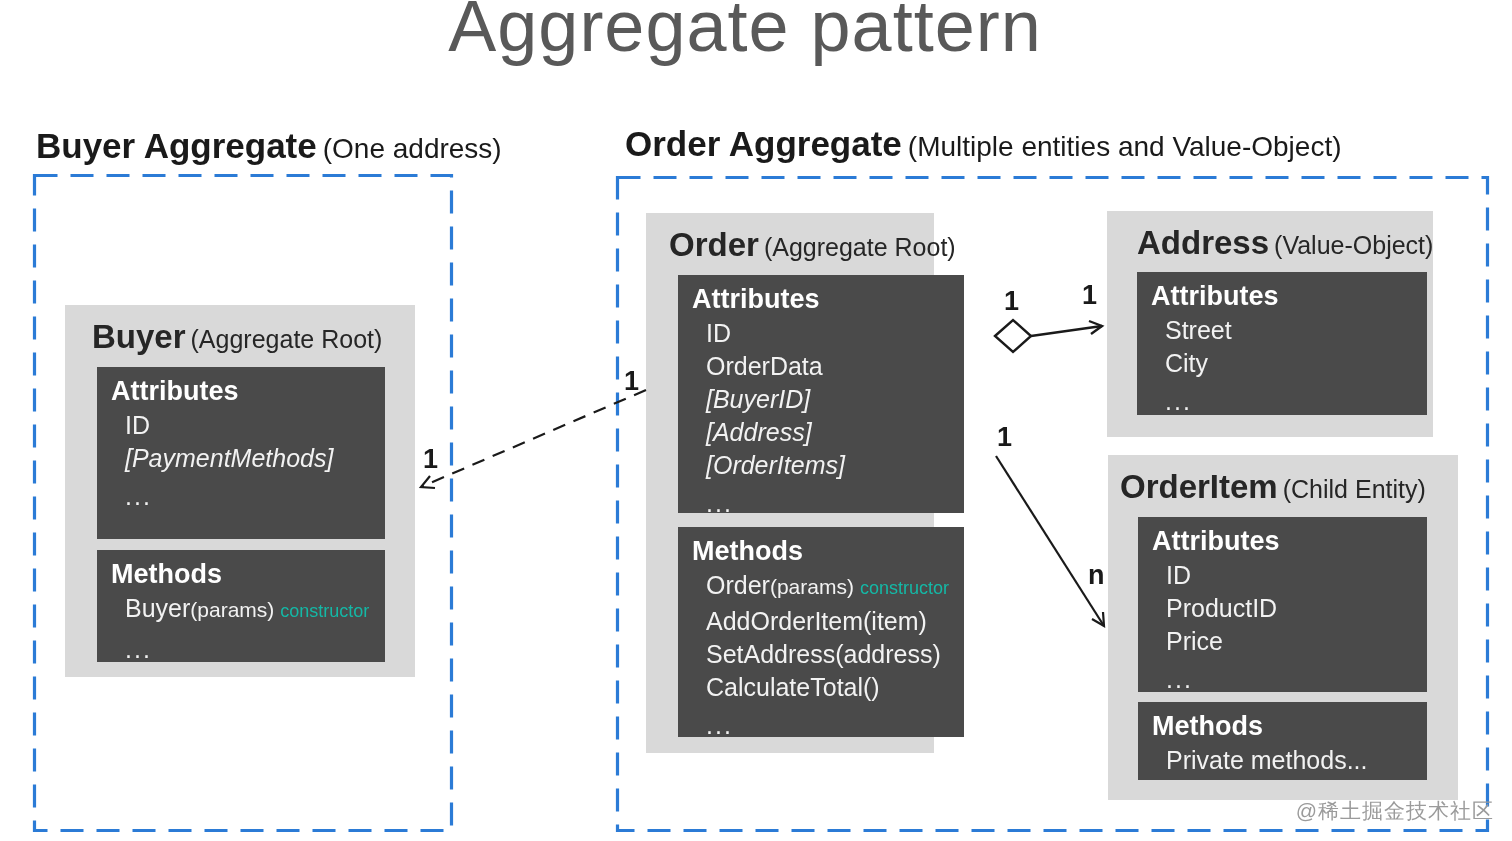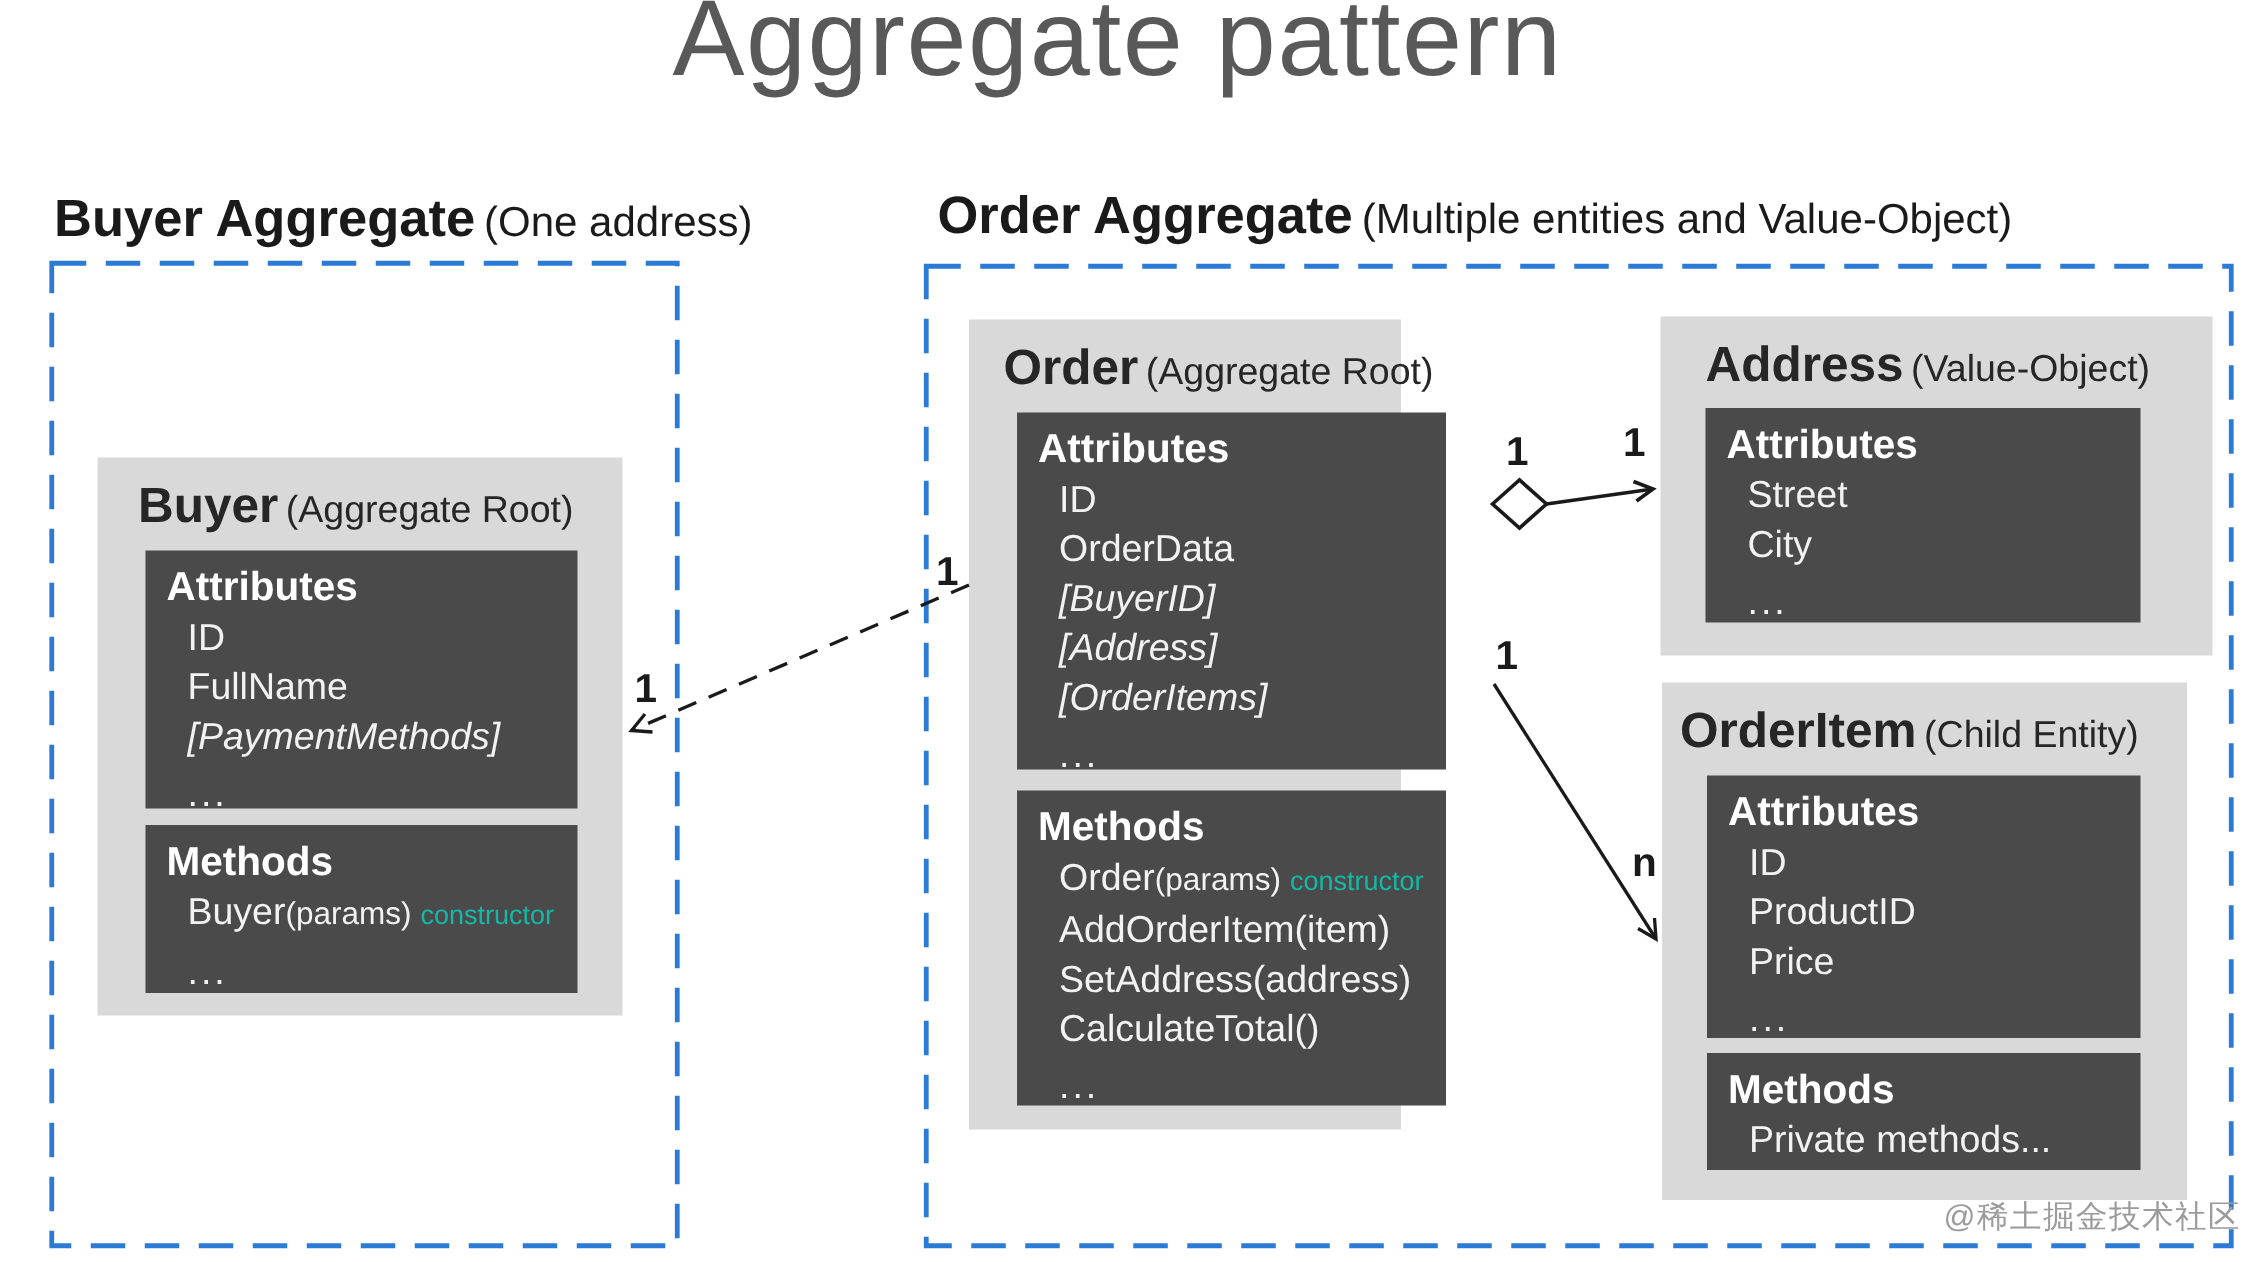--- a/index.html
+++ b/index.html
@@ -61,21 +61,20 @@
   <span>Order Aggregate</span><span class="sub">(Multiple entities and Value-Object)</span>
 </div>
 
 <div class="abs panel" style="left:65px;top:305px;width:350px;height:372px;">
   <div class="panel-title" style="padding:13px 18px 0 27px;">
     <span class="cls-name">Buyer</span><span class="cls-stereo">(Aggregate Root)</span>
   </div>
   <div class="member" style="left:32px;top:62px;width:288px;height:172px;">
     <div class="member-title">Attributes</div>
     <div class="item">ID</div>
-    <div class="item">FullName</div>
     <div class="item i">[PaymentMethods]</div>
     <div class="item dots">...</div>
   </div>
   <div class="member" style="left:32px;top:245px;width:288px;height:112px;">
     <div class="member-title">Methods</div>
     <div class="item"><span class="ctor-name">Buyer</span><span class="ctor-params">(params)</span><span class="ctor-note">constructor</span></div>
     <div class="item dots">...</div>
   </div>
 </div>
 
@@ -95,21 +94,21 @@
   <div class="member" style="left:32px;top:314px;width:286px;height:210px;">
     <div class="member-title">Methods</div>
     <div class="item"><span class="ctor-name">Order</span><span class="ctor-params">(params)</span><span class="ctor-note">constructor</span></div>
     <div class="item">AddOrderItem(item)</div>
     <div class="item">SetAddress(address)</div>
     <div class="item">CalculateTotal()</div>
     <div class="item dots">...</div>
   </div>
 </div>
 
-<div class="abs panel" style="left:1107px;top:211px;width:368px;height:226px;">
+<div class="abs panel" style="left:1107px;top:211px;width:326px;height:226px;">
   <div class="panel-title" style="padding:13px 0 0 30px;">
     <span class="cls-name">Address</span><span class="cls-stereo">(Value-Object)</span>
   </div>
   <div class="member" style="left:30px;top:61px;width:290px;height:143px;">
     <div class="member-title">Attributes</div>
     <div class="item">Street</div>
     <div class="item">City</div>
     <div class="item dots">...</div>
   </div>
 </div>

